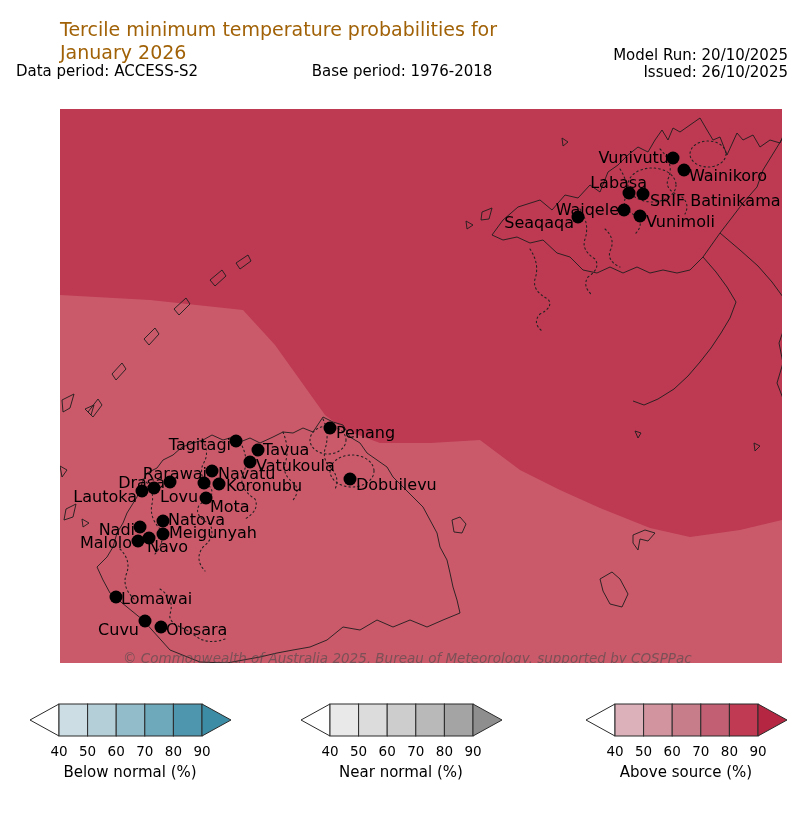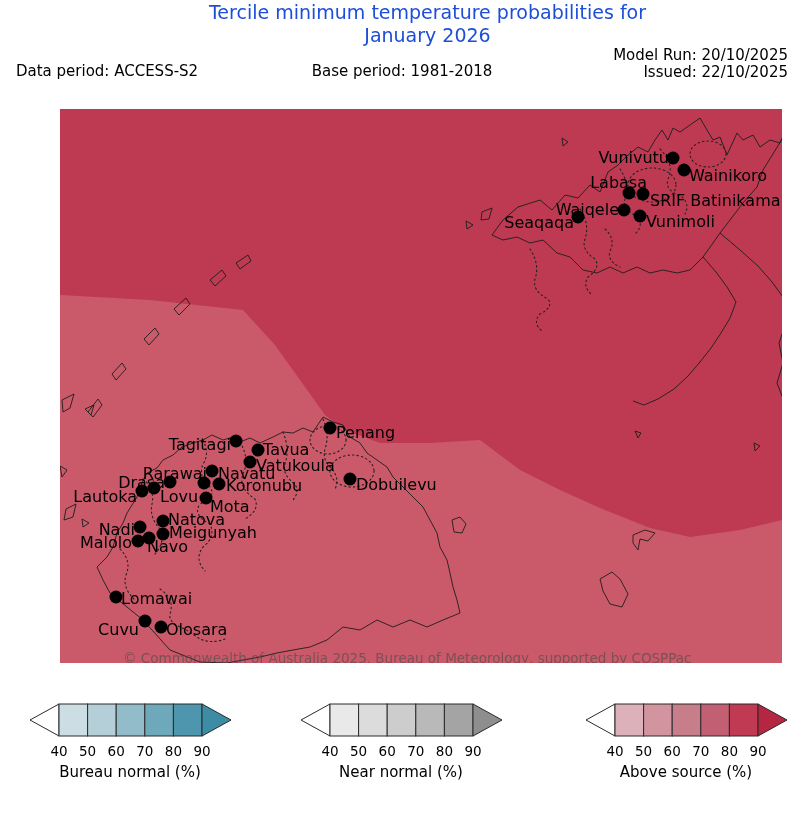--- a/index.html
+++ b/index.html
@@ -1,52 +1,52 @@
 <!DOCTYPE html>
 <html><head>
 <meta charset="utf-8">
 <style>
   html,body{margin:0;padding:0;background:#ffffff;}
   body{width:804px;height:816px;position:relative;overflow:hidden;
        font-family:"DejaVu Sans","Liberation Sans",sans-serif;color:#000;}
   .page{position:absolute;inset:0;}
-  .title{position:absolute;left:60px;top:1px;width:735px;text-align:center;
-         font-size:19px;line-height:23px;color:#1d4ed8;}
+  .title{position:absolute;left:60px;top:18px;width:735px;
+         font-size:19px;line-height:23px;color:#a16207;}
   .sub{position:absolute;font-size:15px;white-space:nowrap;}
   .sub-left{left:16px;top:62px;}
   .sub-center{left:402px;top:62px;transform:translateX(-50%);}
   .sub-right1{right:16px;top:46px;text-align:left;}
   .sub-right2{right:16px;top:63px;text-align:right;}
   .map{position:absolute;left:60px;top:109px;width:722px;height:554px;overflow:hidden;}
   .map svg{position:absolute;left:0;top:0;}
   .copyright{position:absolute;left:63px;top:541px;font-size:13.5px;
-             color:rgba(75,75,75,0.62);white-space:nowrap;}
+             color:rgba(75,75,75,0.62);white-space:nowrap;font-style:italic;}
   .place-label{font-size:16px;fill:#000;font-family:"DejaVu Sans","Liberation Sans",sans-serif;}
   .legend{position:absolute;top:703px;width:210px;}
   .legend-svg{display:block;width:210px;height:58px;}
   .outline{stroke:#2b2b2b;stroke-width:1;}
   .tick{font-size:13.5px;fill:#000;text-anchor:middle;
         font-family:"DejaVu Sans","Liberation Sans",sans-serif;}
   .legend-caption{text-align:center;font-size:15px;margin-top:2px;color:#000;}
   .coast{fill:none;stroke:#1d1d1d;stroke-width:0.9;stroke-linejoin:round;}
   .admin{fill:none;stroke:#222;stroke-width:1.1;stroke-dasharray:1.5 3;stroke-linecap:round;}
 </style>
 </head>
 <body>
 
 <div class="page">
 
   <div class="title">
     <div>Tercile minimum temperature probabilities for</div>
     <div>January 2026</div>
   </div>
   <div class="sub sub-left">Data period: ACCESS-S2</div>
-  <div class="sub sub-center">Base period: 1981-2018</div>
+  <div class="sub sub-center">Base period: 1976-2018</div>
   <div class="sub sub-right1">Model Run: 20/10/2025</div>
-  <div class="sub sub-right2">Issued: 22/10/2025</div>
+  <div class="sub sub-right2">Issued: 26/10/2025</div>
 
   <div class="map">
     <svg width="735" height="554" viewBox="0 0 735 554">
 
       <rect x="0" y="0" width="735" height="554" fill="#bd3a52"></rect>
 
       <polygon points="0,186 90,191 183,201 215,236 240,271 265,306 285,321 320,334 370,334 420,331 460,361 500,381 540,399 590,419 630,428 680,421 735,408 735,554 0,554" fill="#ca5a6a"></polygon>
 
       <g>
 
@@ -171,21 +171,21 @@
       <rect class="outline" x="119.8" y="1" width="28.6" height="32" fill="#6ea8bb"></rect>
       <rect class="outline" x="148.4" y="1" width="28.6" height="32" fill="#4d96ad"></rect>
       <polygon class="outline" points="177,1 206,17 177,33" fill="#3b8ca4"></polygon>
       <text class="tick" x="34" y="53">40</text>
       <text class="tick" x="62.6" y="53">50</text>
       <text class="tick" x="91.2" y="53">60</text>
       <text class="tick" x="119.8" y="53">70</text>
       <text class="tick" x="148.4" y="53">80</text>
       <text class="tick" x="177" y="53">90</text>
     </svg>
-    <div class="legend-caption">Bureau normal (%)</div>
+    <div class="legend-caption">Below normal (%)</div>
   </div>
 
   <div class="legend" style="left:296px">
     <svg class="legend-svg" viewBox="0 0 210 58">
       <polygon class="outline" points="34,1 5,17 34,33" fill="#ffffff"></polygon>
       <rect class="outline" x="34" y="1" width="28.6" height="32" fill="#e9e9e9"></rect>
       <rect class="outline" x="62.6" y="1" width="28.6" height="32" fill="#dcdcdc"></rect>
       <rect class="outline" x="91.2" y="1" width="28.6" height="32" fill="#cdcdcd"></rect>
       <rect class="outline" x="119.8" y="1" width="28.6" height="32" fill="#b9b9b9"></rect>
       <rect class="outline" x="148.4" y="1" width="28.6" height="32" fill="#a4a4a4"></rect>

